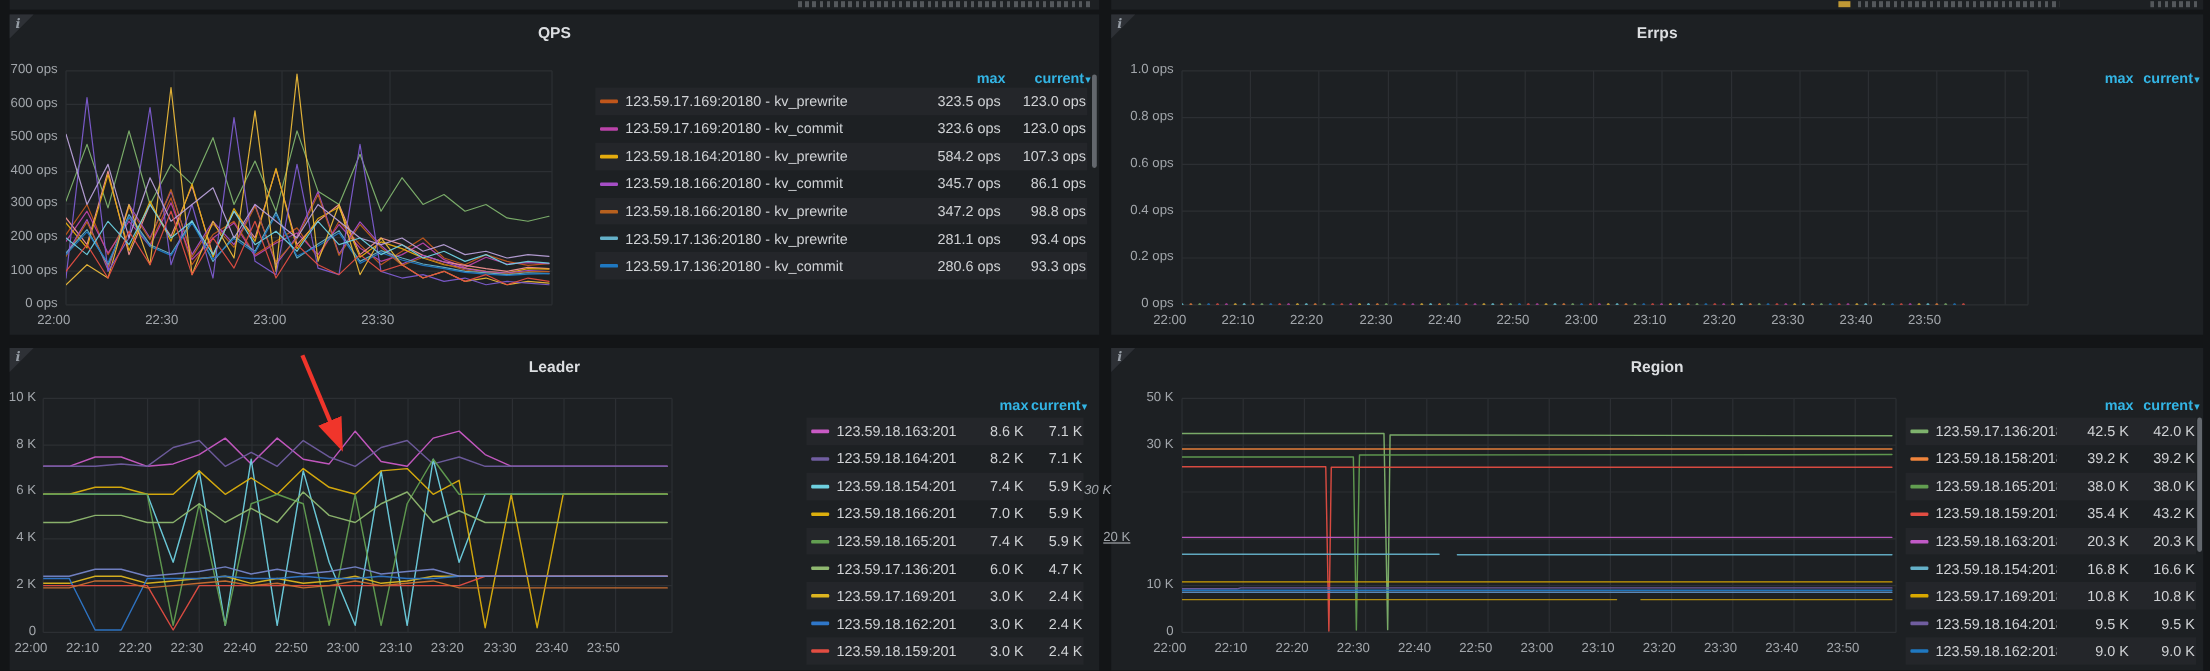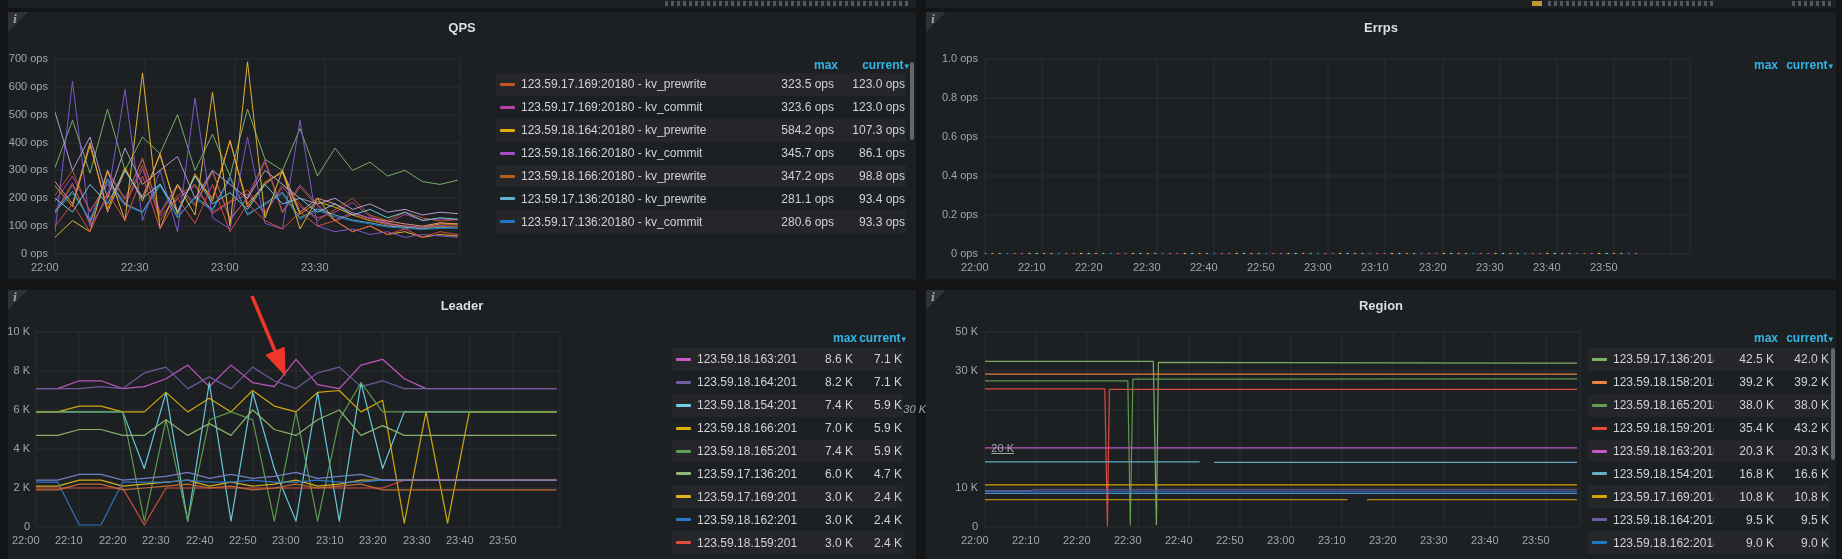--- a/index.html
+++ b/index.html
@@ -525,21 +525,21 @@
     <div class="tick xlab" style="left: 229px; top: 534px;">22:50</div>
     <div class="tick xlab" style="left: 272px; top: 534px;">23:00</div>
     <div class="tick xlab" style="left: 316px; top: 534px;">23:10</div>
     <div class="tick xlab" style="left: 359px; top: 534px;">23:20</div>
     <div class="tick xlab" style="left: 403px; top: 534px;">23:30</div>
     <div class="tick xlab" style="left: 446px; top: 534px;">23:40</div>
     <div class="tick xlab" style="left: 489px; top: 534px;">23:50</div>
     <div class="tick ylab" style="left: 908px; top: 325px;">50 K</div>
     <div class="tick ylab" style="left: 908px; top: 364px;">30 K</div>
     <div class="tick ylab" style="left: 856px; top: 403px; font-style: italic;">30 K</div>
-    <div class="tick ylab" style="left: 944px; top: 442px; text-decoration: underline;">20 K</div>
+    <div class="tick ylab" style="left: 872px; top: 442px; text-decoration: underline;">20 K</div>
     <div class="tick ylab" style="left: 908px; top: 481px;">10 K</div>
     <div class="tick ylab" style="left: 908px; top: 520px;">0</div>
     <div class="tick xlab" style="left: 961px; top: 534px;">22:00</div>
     <div class="tick xlab" style="left: 1012px; top: 534px;">22:10</div>
     <div class="tick xlab" style="left: 1063px; top: 534px;">22:20</div>
     <div class="tick xlab" style="left: 1114px; top: 534px;">22:30</div>
     <div class="tick xlab" style="left: 1165px; top: 534px;">22:40</div>
     <div class="tick xlab" style="left: 1216px; top: 534px;">22:50</div>
     <div class="tick xlab" style="left: 1267px; top: 534px;">23:00</div>
     <div class="tick xlab" style="left: 1318px; top: 534px;">23:10</div>

